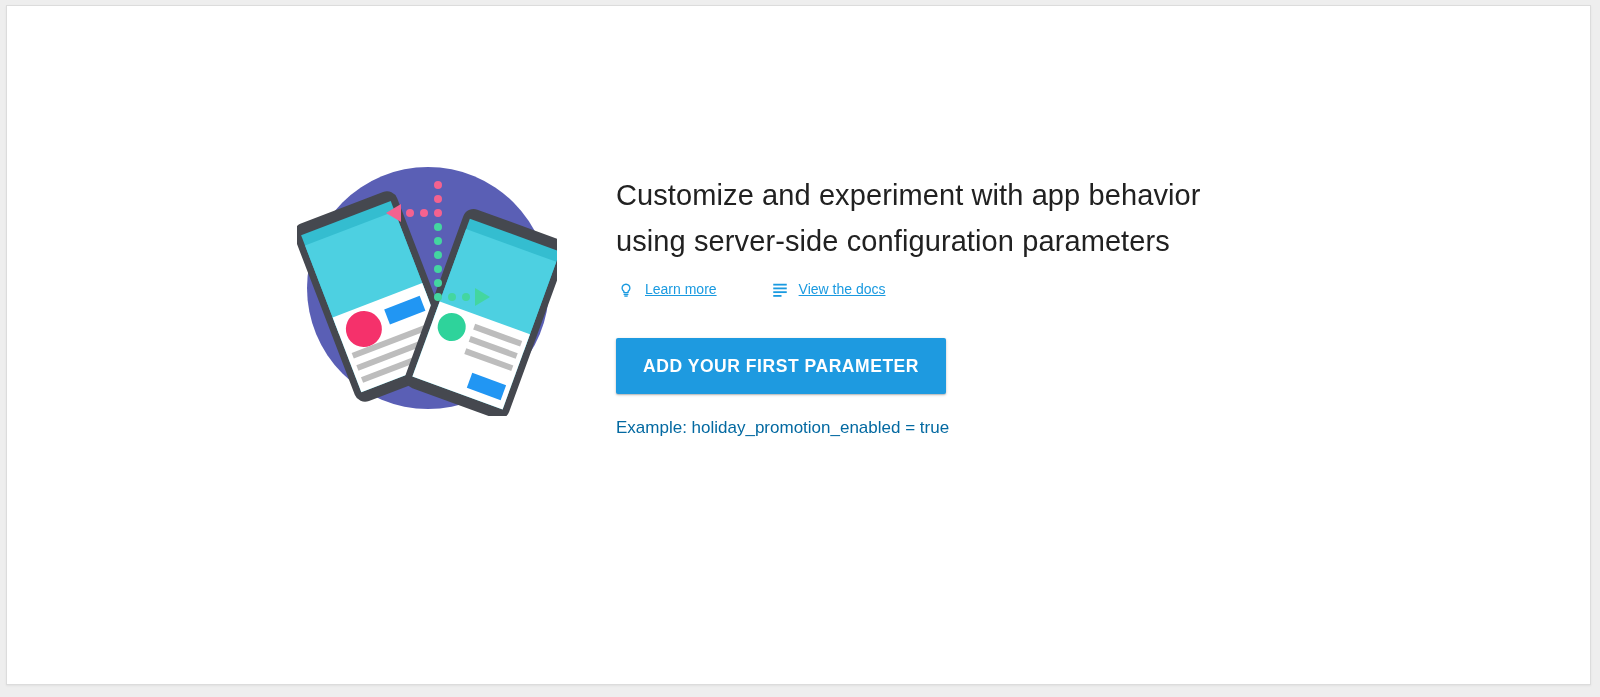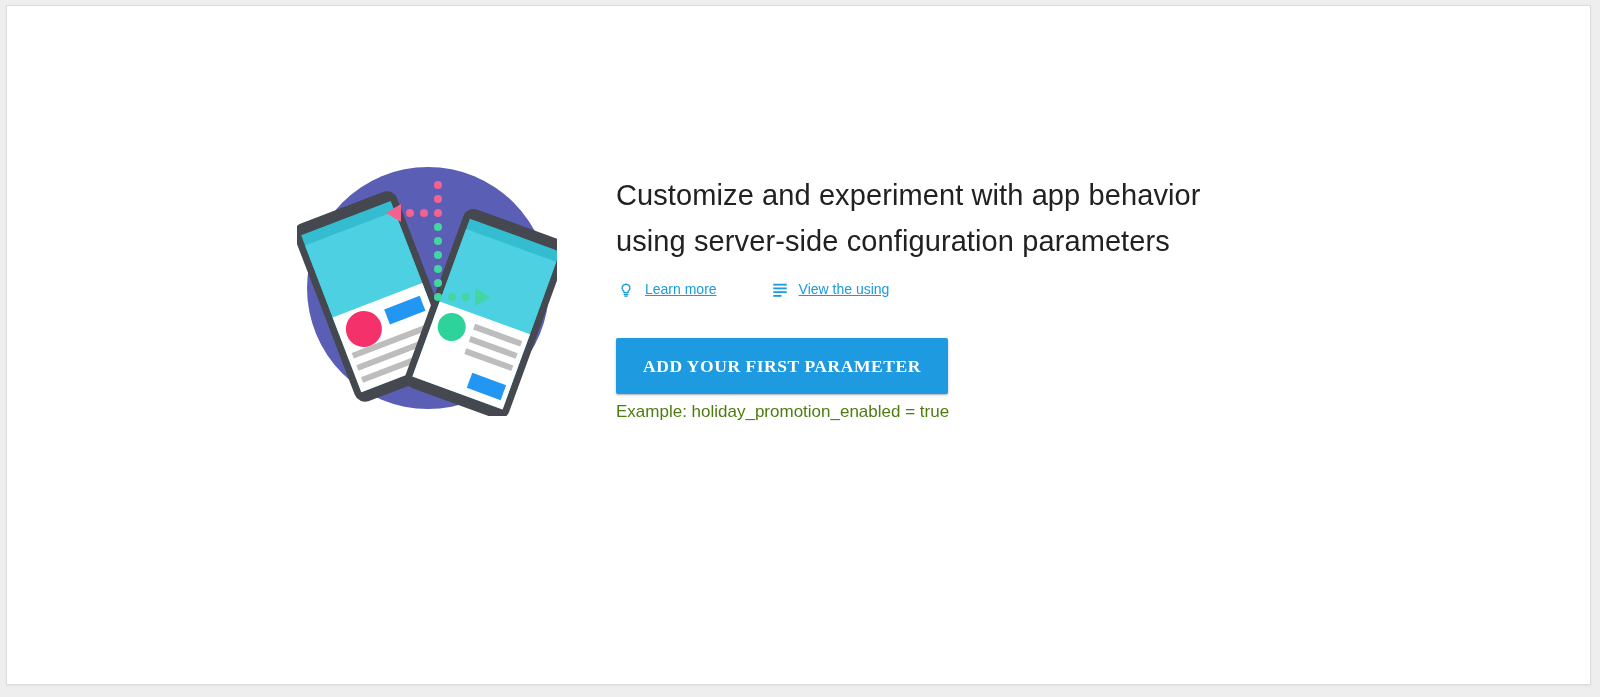--- a/index.html
+++ b/index.html
@@ -89,44 +89,44 @@
     flex: 0 0 auto;
   }
   .link-text {
     font-size: 14px;
     color: #1a9ae0;
     text-decoration: underline;
     line-height: 22px;
   }
 
   
-  .cta-wrap { margin-top: 37px; font-family: Liberation Serif, serif; }
+  .cta-wrap { margin-top: 37px; }
   .cta-button {
     display: inline-block;
     background: #1e9ae0;
     color: #ffffff;
     border: none;
     border-radius: 2px;
     height: 56px;
     padding: 0 27px;
     font-size: 17.5px;
     font-family: inherit;
     font-weight: 700;
     letter-spacing: 0.55px;
     text-transform: none;
     cursor: pointer;
     box-shadow: 0 1px 3px rgba(0,0,0,0.22), 0 1px 1px rgba(0,0,0,0.12);
     line-height: 56px;
     padding-top: 0;
   }
 
   .example-text {
-    margin-top: 7px;
+    margin-top: 23px;
     font-size: 17px;
-    color: #4d7c0f;
+    color: #0369a1;
     line-height: 22px;
   }
 </style>
 </head>
 <body>
 
 <div class="page-card">
   <div class="empty-state">
 
     <div class="illustration">
@@ -199,21 +199,21 @@
 
         <a class="link-item" href="#">
           <span class="link-icon">
             <svg width="18" height="18" viewBox="0 0 24 24">
               <rect x="3" y="5" width="18" height="2.4" fill="#1a9ae0"></rect>
               <rect x="3" y="10" width="18" height="2.4" fill="#1a9ae0"></rect>
               <rect x="3" y="15" width="18" height="2.4" fill="#1a9ae0"></rect>
               <rect x="3" y="20" width="11" height="2.4" fill="#1a9ae0"></rect>
             </svg>
           </span>
-          <span class="link-text">View the using</span>
+          <span class="link-text">View the docs</span>
         </a>
 
       </div>
 
       <div class="cta-wrap">
         <button class="cta-button">ADD YOUR FIRST PARAMETER</button>
       </div>
 
       <div class="example-text">Example: holiday_promotion_enabled = true</div>
 

